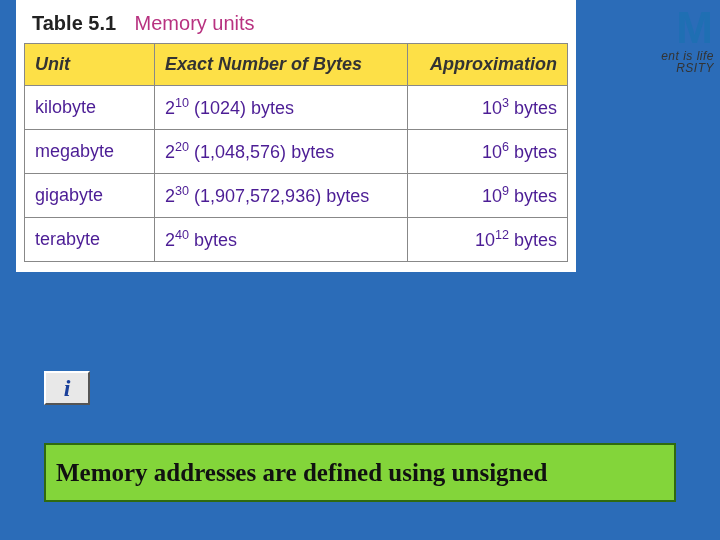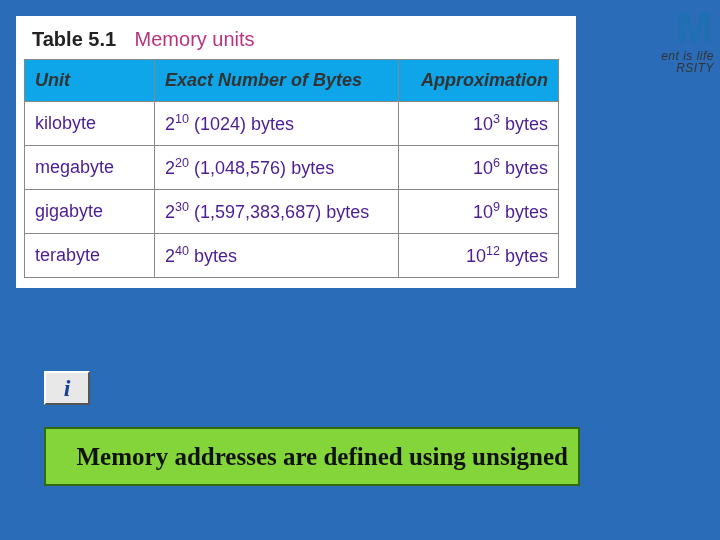--- a/index.html
+++ b/index.html
@@ -9,25 +9,25 @@
     font-family: "Segoe UI", Arial, sans-serif;
   }
   .slide {
     width: 720px;
     height: 540px;
     background: #2b6cb8;
     position: relative;
   }
   .table-card {
     position: absolute;
-    top: 16px;
+    top: 0;
     left: 16px;
     width: 560px;
     background: #fff;
-    padding: 8px 17px 10px 8px;
+    padding: 8px 8px 10px 8px;
   }
   .table-title {
     margin: 4px 4px 8px 8px;
   }
   .table-title .tbl {
     font-weight: 700;
     color: #222;
     font-size: 20px;
   }
   .table-title .sub {
@@ -41,21 +41,21 @@
   }
   table.units th, table.units td {
     border: 1px solid #888;
     padding: 10px 10px;
     font-size: 18px;
     color: #4c1d95;
     text-align: left;
     vertical-align: middle;
   }
   table.units th {
-    background: #0ea5e9;
+    background: #fde047;
     font-style: italic;
     font-weight: 600;
     color: #333;
   }
   table.units th.approx, table.units td.approx {
     text-align: right;
     width: 160px;
   }
   table.units td.unit {
     width: 130px;
@@ -104,26 +104,26 @@
     font-family: Georgia, "Times New Roman", serif;
     font-style: italic;
     font-weight: 700;
     font-size: 24px;
     color: #1a3f99;
     cursor: pointer;
   }
   .note-box {
     position: absolute;
     left: 44px;
-    bottom: 54px;
-    width: 536px;
+    bottom: 38px;
+    width: 632px;
     background: #83d53a;
     border: 2px solid #2f6a0f;
     padding: 12px 10px;
-    text-align: right;
+    text-align: left;
   }
   .note-box .txt {
     font-family: "Times New Roman", Georgia, serif;
     font-size: 25px;
     font-weight: 700;
     color: #111;
     line-height: 1.25;
   }
 </style>
 </head>
@@ -165,21 +165,21 @@
           <td>
             <span>2</span><span class="sup">20</span> <span>(1,048,576)</span><span> bytes</span>
           </td>
           <td class="approx">
             <span>10</span><span class="sup">6</span><span> bytes</span>
           </td>
         </tr>
         <tr>
           <td class="unit">gigabyte</td>
           <td>
-            <span>2</span><span class="sup">30</span> <span>(1,597,383,687)</span><span> bytes</span>
+            <span>2</span><span class="sup">30</span> <span>(1,907,572,936)</span><span> bytes</span>
           </td>
           <td class="approx">
             <span>10</span><span class="sup">9</span><span> bytes</span>
           </td>
         </tr>
         <tr>
           <td class="unit">terabyte</td>
           <td>
             <span>2</span><span class="sup">40</span> <span></span><span> bytes</span>
           </td>

